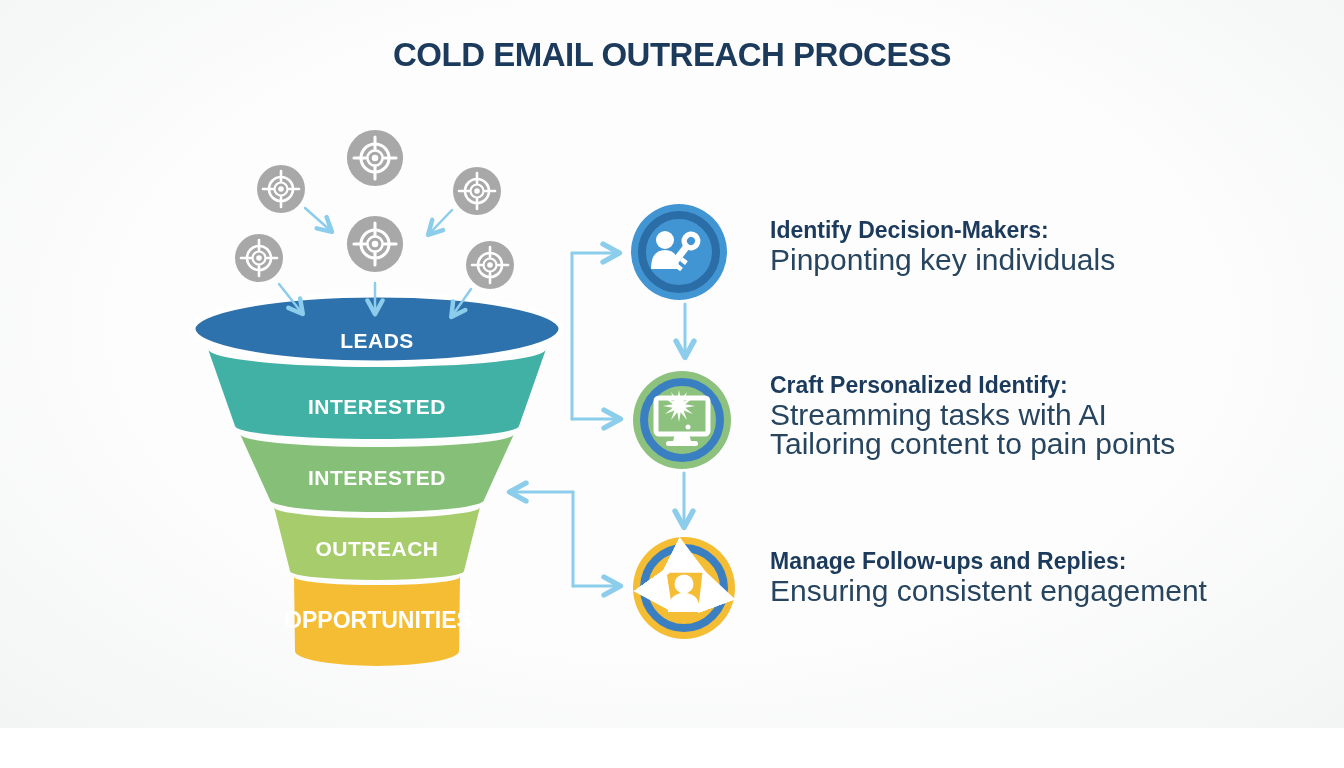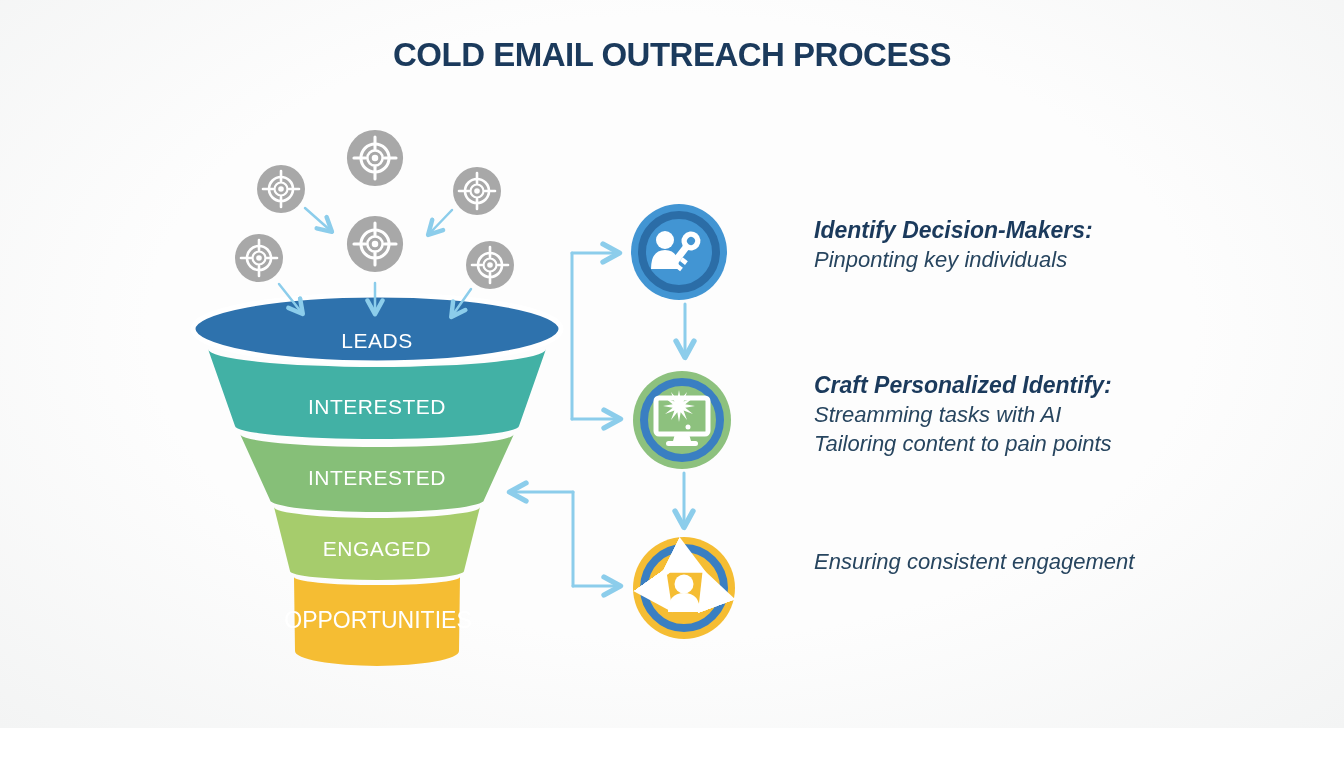--- a/index.html
+++ b/index.html
@@ -18,41 +18,40 @@
     font-size:33px;
     font-weight:700;
     letter-spacing:-0.5px;
     color:#1b3a5c;
   }
   .diagram-svg{position:absolute;left:0;top:0;}
   .stage-label{
     position:absolute;
     transform:translate(-50%,-50%);
     color:#ffffff;
-    font-weight:400;
+    font-weight:700;
     font-size:21px;
     letter-spacing:0.5px;
     white-space:nowrap;
     text-align:right;
   }
   .stage-label.small{font-size:23px;letter-spacing:0;}
   .step-text{
     position:absolute;
-    left:814px;
+    left:770px;
     white-space:nowrap;
-    font-style:italic;
   }
   .step-title{
     font-size:23px;
     font-weight:700;
     color:#1b3a5c;
     line-height:29px;
   }
   .step-line{
-    font-size:22px;
+    font-size:30px;
     font-weight:400;
     color:#27455f;
     line-height:29px;
   }
 </style>
 </head>
 <body>
 
 <div class="canvas">
 
@@ -155,31 +154,32 @@
           <path d="M-23,-6 A21,21 0 0 0 -20,12" marker-end="url(#mwhite)"></path>
           <path d="M21,15 A21,21 0 0 0 24,-5" marker-end="url(#mwhite)"></path>
         </g>
       </g>
     </g>
   </svg>
 
   <div class="stage-label" style="left:377px;top:341px">LEADS</div>
   <div class="stage-label" style="left:377px;top:407px">INTERESTED</div>
   <div class="stage-label" style="left:377px;top:478px">INTERESTED</div>
-  <div class="stage-label" style="left:377px;top:549px">ENGAGED</div>
+  <div class="stage-label" style="left:377px;top:549px">OUTREACH</div>
   <div class="stage-label small" style="left:378px;top:620px">OPPORTUNITIES</div>
 
   <div class="step-text" style="top:216px">
     <div class="step-title">Identify Decision-Makers:</div>
     <div class="step-line">Pinponting key individuals</div>
   </div>
 
   <div class="step-text" style="top:371px">
     <div class="step-title">Craft Personalized Identify:</div>
     <div class="step-line">Streamming tasks with AI</div>
     <div class="step-line">Tailoring content to pain points</div>
   </div>
 
   <div class="step-text" style="top:547px">
+    <div class="step-title">Manage Follow-ups and Replies:</div>
     <div class="step-line">Ensuring consistent engagement</div>
   </div>
 
 </div>
 
 </body></html>

